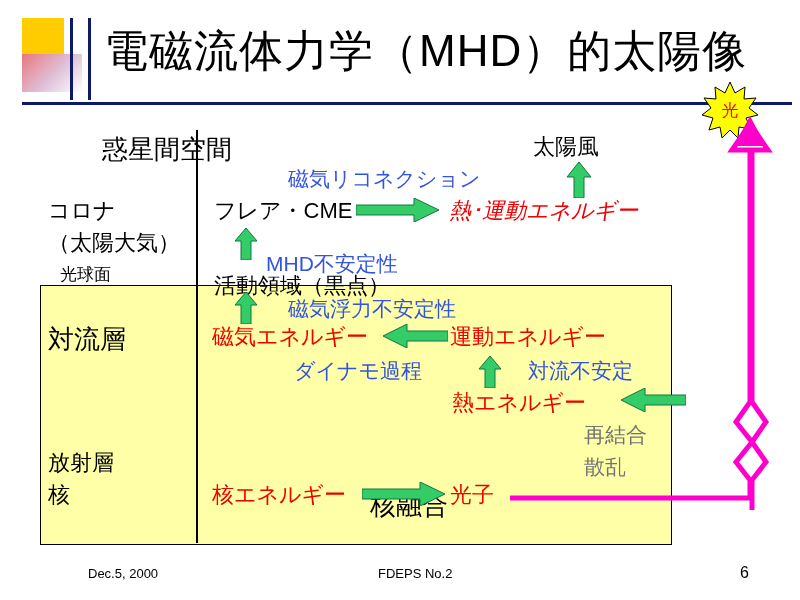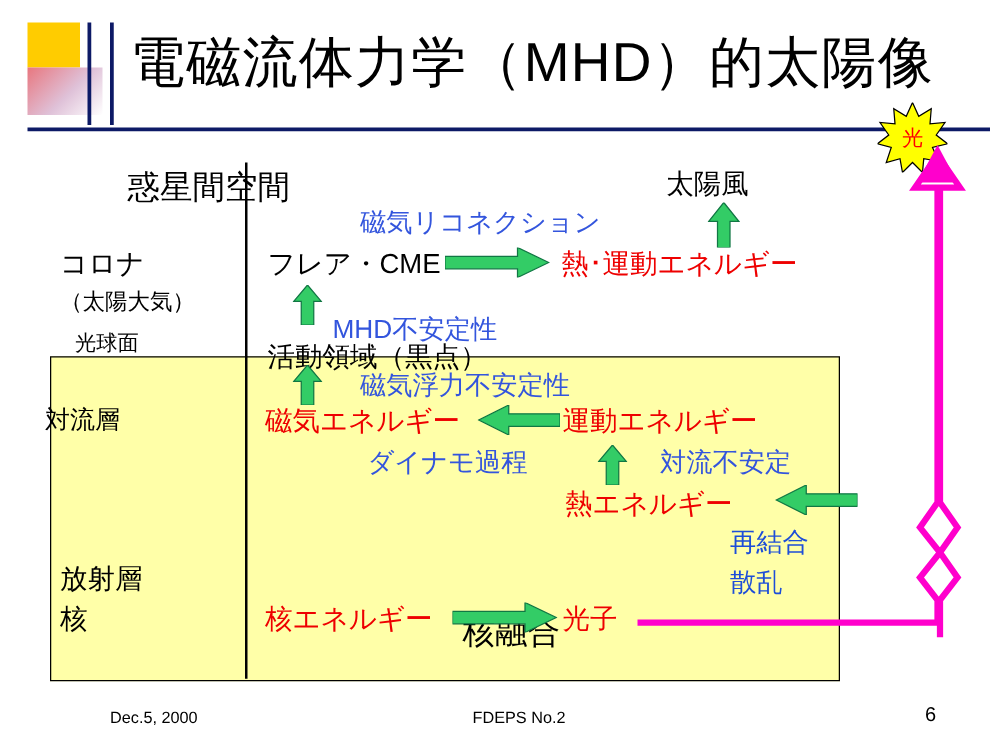--- a/index.html
+++ b/index.html
@@ -29,21 +29,21 @@
     background:#ffffa8;border:1px solid #000;
   }
   
   .vdiv{position:absolute;left:196px;top:130px;width:2px;height:413px;background:#000;}
 
   
   .lbl{position:absolute;white-space:nowrap;line-height:1;}
   .blk{color:#000;}
   .blu{color:#3355dd;}
   .red{color:#ee0000;}
-  .cyn{color:#1d4ed8;}
+  .cyn{color:#737373;}
 
   
   .arrow{position:absolute;}
 
   
   .sun{position:absolute;left:702px;top:82px;width:56px;height:56px;}
   .sun .txt{position:absolute;left:0;top:0;width:56px;height:56px;
     display:flex;align-items:center;justify-content:center;
     font-size:17px;color:#ff0000;}
 
@@ -73,33 +73,33 @@
       <polygon points="28,0 33,11 43,5 42,17 54,16 47,26 56,33 44,36 49,47 37,45 36,56 28,48 20,56 18,45 7,48 11,36 0,33 9,26 2,16 14,17 13,5 23,11" fill="#ffff00" stroke="#000000" stroke-width="1"></polygon>
     </svg>
     <div class="txt">光</div>
   </div>
 
   <div class="yellow-box"></div>
   <div class="vdiv"></div>
 
   <div class="lbl blk" style="left:62px;top:136px;font-size:26px;margin-left:40px;">惑星間空間</div>
   <div class="lbl blk" style="left:48px;top:200px;font-size:22px;">コロナ</div>
-  <div class="lbl blk" style="left:48px;top:232px;font-size:18px;">（太陽大気）</div>
+  <div class="lbl blk" style="left:48px;top:232px;font-size:22px;">（太陽大気）</div>
   <div class="lbl blk" style="left:60px;top:266px;font-size:17px;">光球面</div>
-  <div class="lbl blk" style="left:36px;top:326px;font-size:20px;">対流層</div>
+  <div class="lbl blk" style="left:48px;top:326px;font-size:26px;">対流層</div>
   <div class="lbl blk" style="left:48px;top:452px;font-size:22px;text-align:right;">放射層</div>
   <div class="lbl blk" style="left:48px;top:484px;font-size:22px;">核</div>
 
   <div class="lbl blk" style="left:533px;top:136px;font-size:22px;">太陽風</div>
 
   <div class="lbl blu" style="left:288px;top:168px;font-size:21px;">磁気リコネクション</div>
 
   <div class="lbl blk" style="left:214px;top:200px;font-size:22px;">フレア・CME</div>
 
-  <div class="lbl red" style="left:449px;top:200px;font-size:22px;">熱･運動エネルギー</div>
+  <div class="lbl red" style="left:449px;top:200px;font-size:22px;font-style:italic;">熱･運動エネルギー</div>
 
   <div class="lbl blu" style="left:266px;top:234px;font-size:21px;margin-top:19px;">MHD不安定性</div>
 
   <div class="lbl blk" style="left:214px;top:264px;font-size:22px;margin-top:11px;">活動領域（黒点）</div>
 
   <div class="lbl red" style="left:212px;top:326px;font-size:22px;">磁気エネルギー</div>
 
   <div class="lbl blu" style="left:288px;top:298px;font-size:21px;">磁気浮力不安定性</div>
 
   <div class="lbl blu" style="left:294px;top:360px;font-size:21px;">ダイナモ過程</div>

